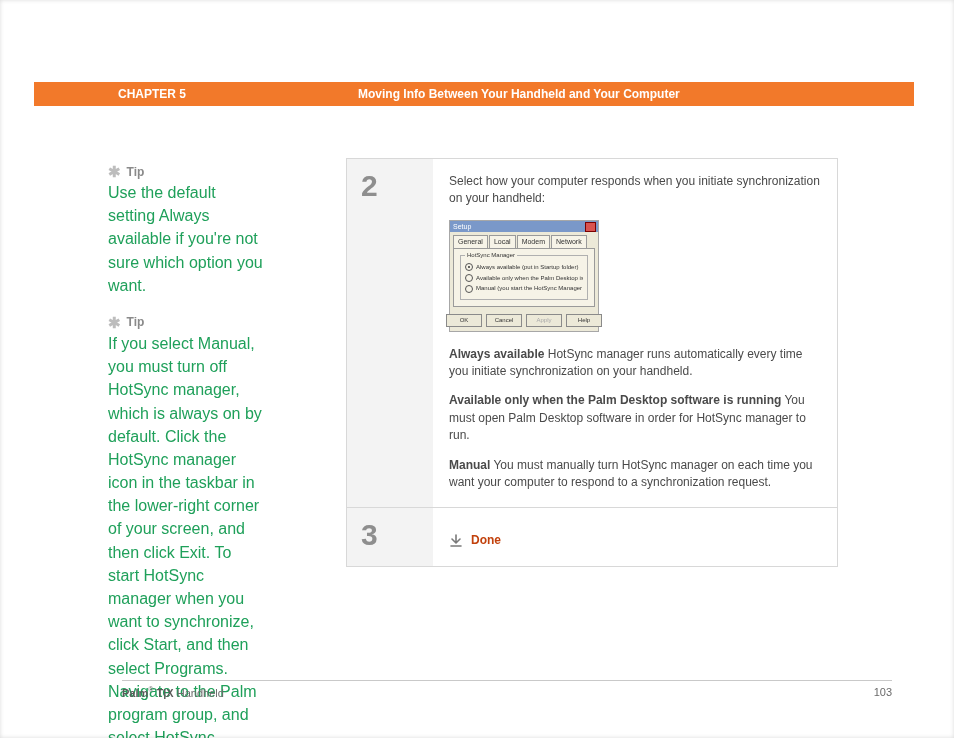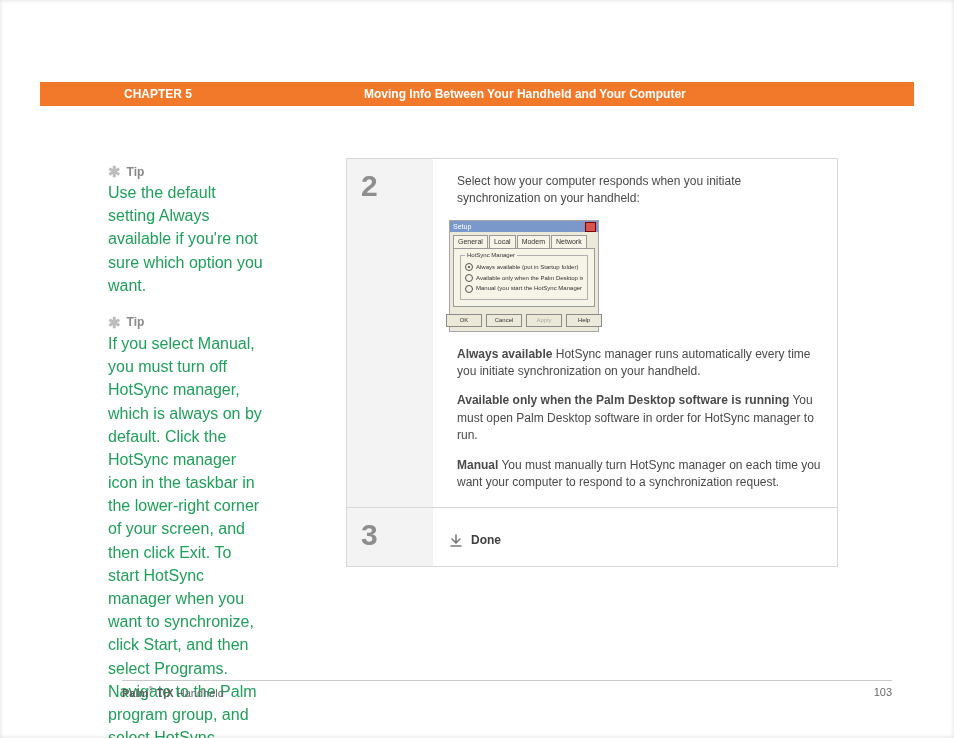--- a/index.html
+++ b/index.html
@@ -18,21 +18,21 @@
     color:var(--body);
     width:954px;
     height:738px;
     position:relative;
     overflow:hidden;
   }
 
   
   .header-bar{
     position:absolute;
-    top:82px; left:40px; right:40px;
+    top:82px; left:34px; right:40px;
     height:24px;
     background:var(--orange-bar);
     display:flex;
     align-items:center;
     color:#fff;
     font-size:12px;
     font-weight:bold;
   }
   .header-bar .chapter{
     padding-left:84px;
@@ -96,30 +96,30 @@
     background:var(--light-bg);
   }
   .step-body{
     flex:1;
     background:#fff;
     padding:14px 16px 16px 16px;
     font-size:12px;
     color:var(--body);
     line-height:1.45;
   }
-  .step-body p{margin:0 0 12px 8px;}
+  .step-body p{margin:0 0 12px 0;}
   .step-body p:last-child{margin-bottom:0;}
   .opt-label{font-weight:bold;}
 
   
   .done-row{
     display:flex;
     align-items:center;
     margin-top:10px;
-    color:#404040;
+    color:#c2410c;
     font-weight:bold;
   }
   .done-row svg{margin-right:8px;}
 
   
   .dialog{
     width:148px;
     margin:6px 0 14px 0;
     border:1px solid #a7a7a7;
     background:#ece9d8;

